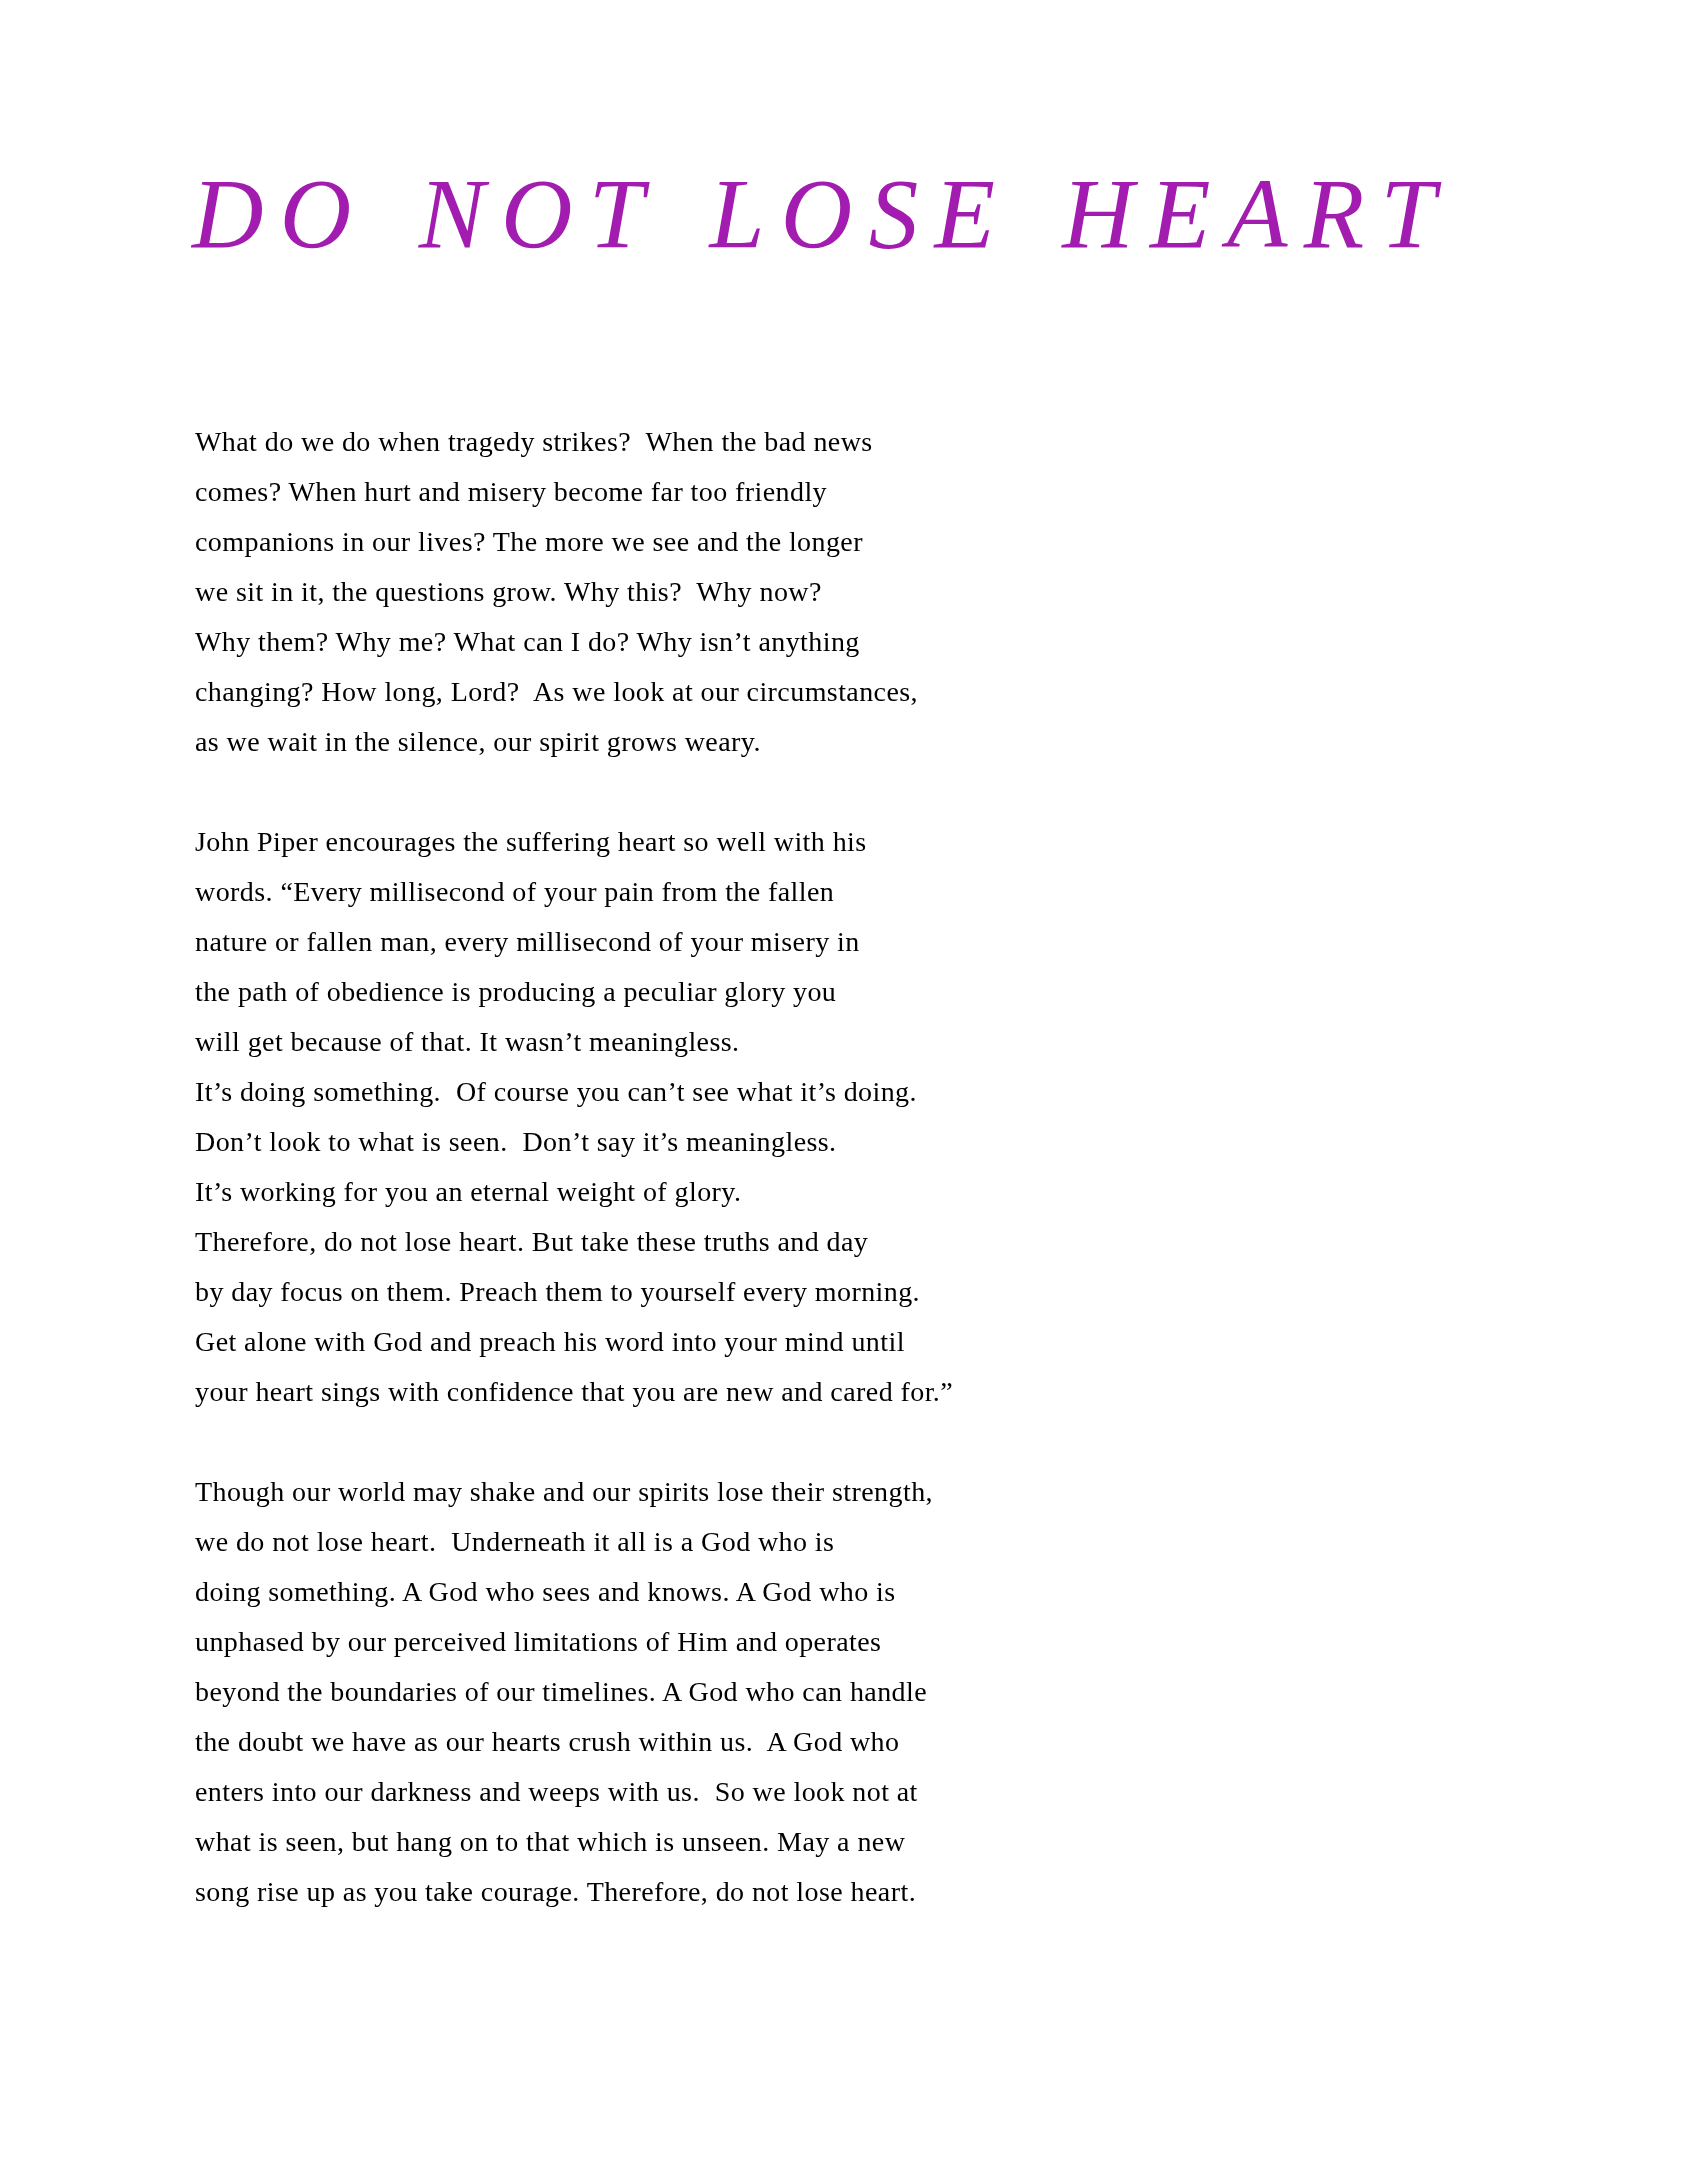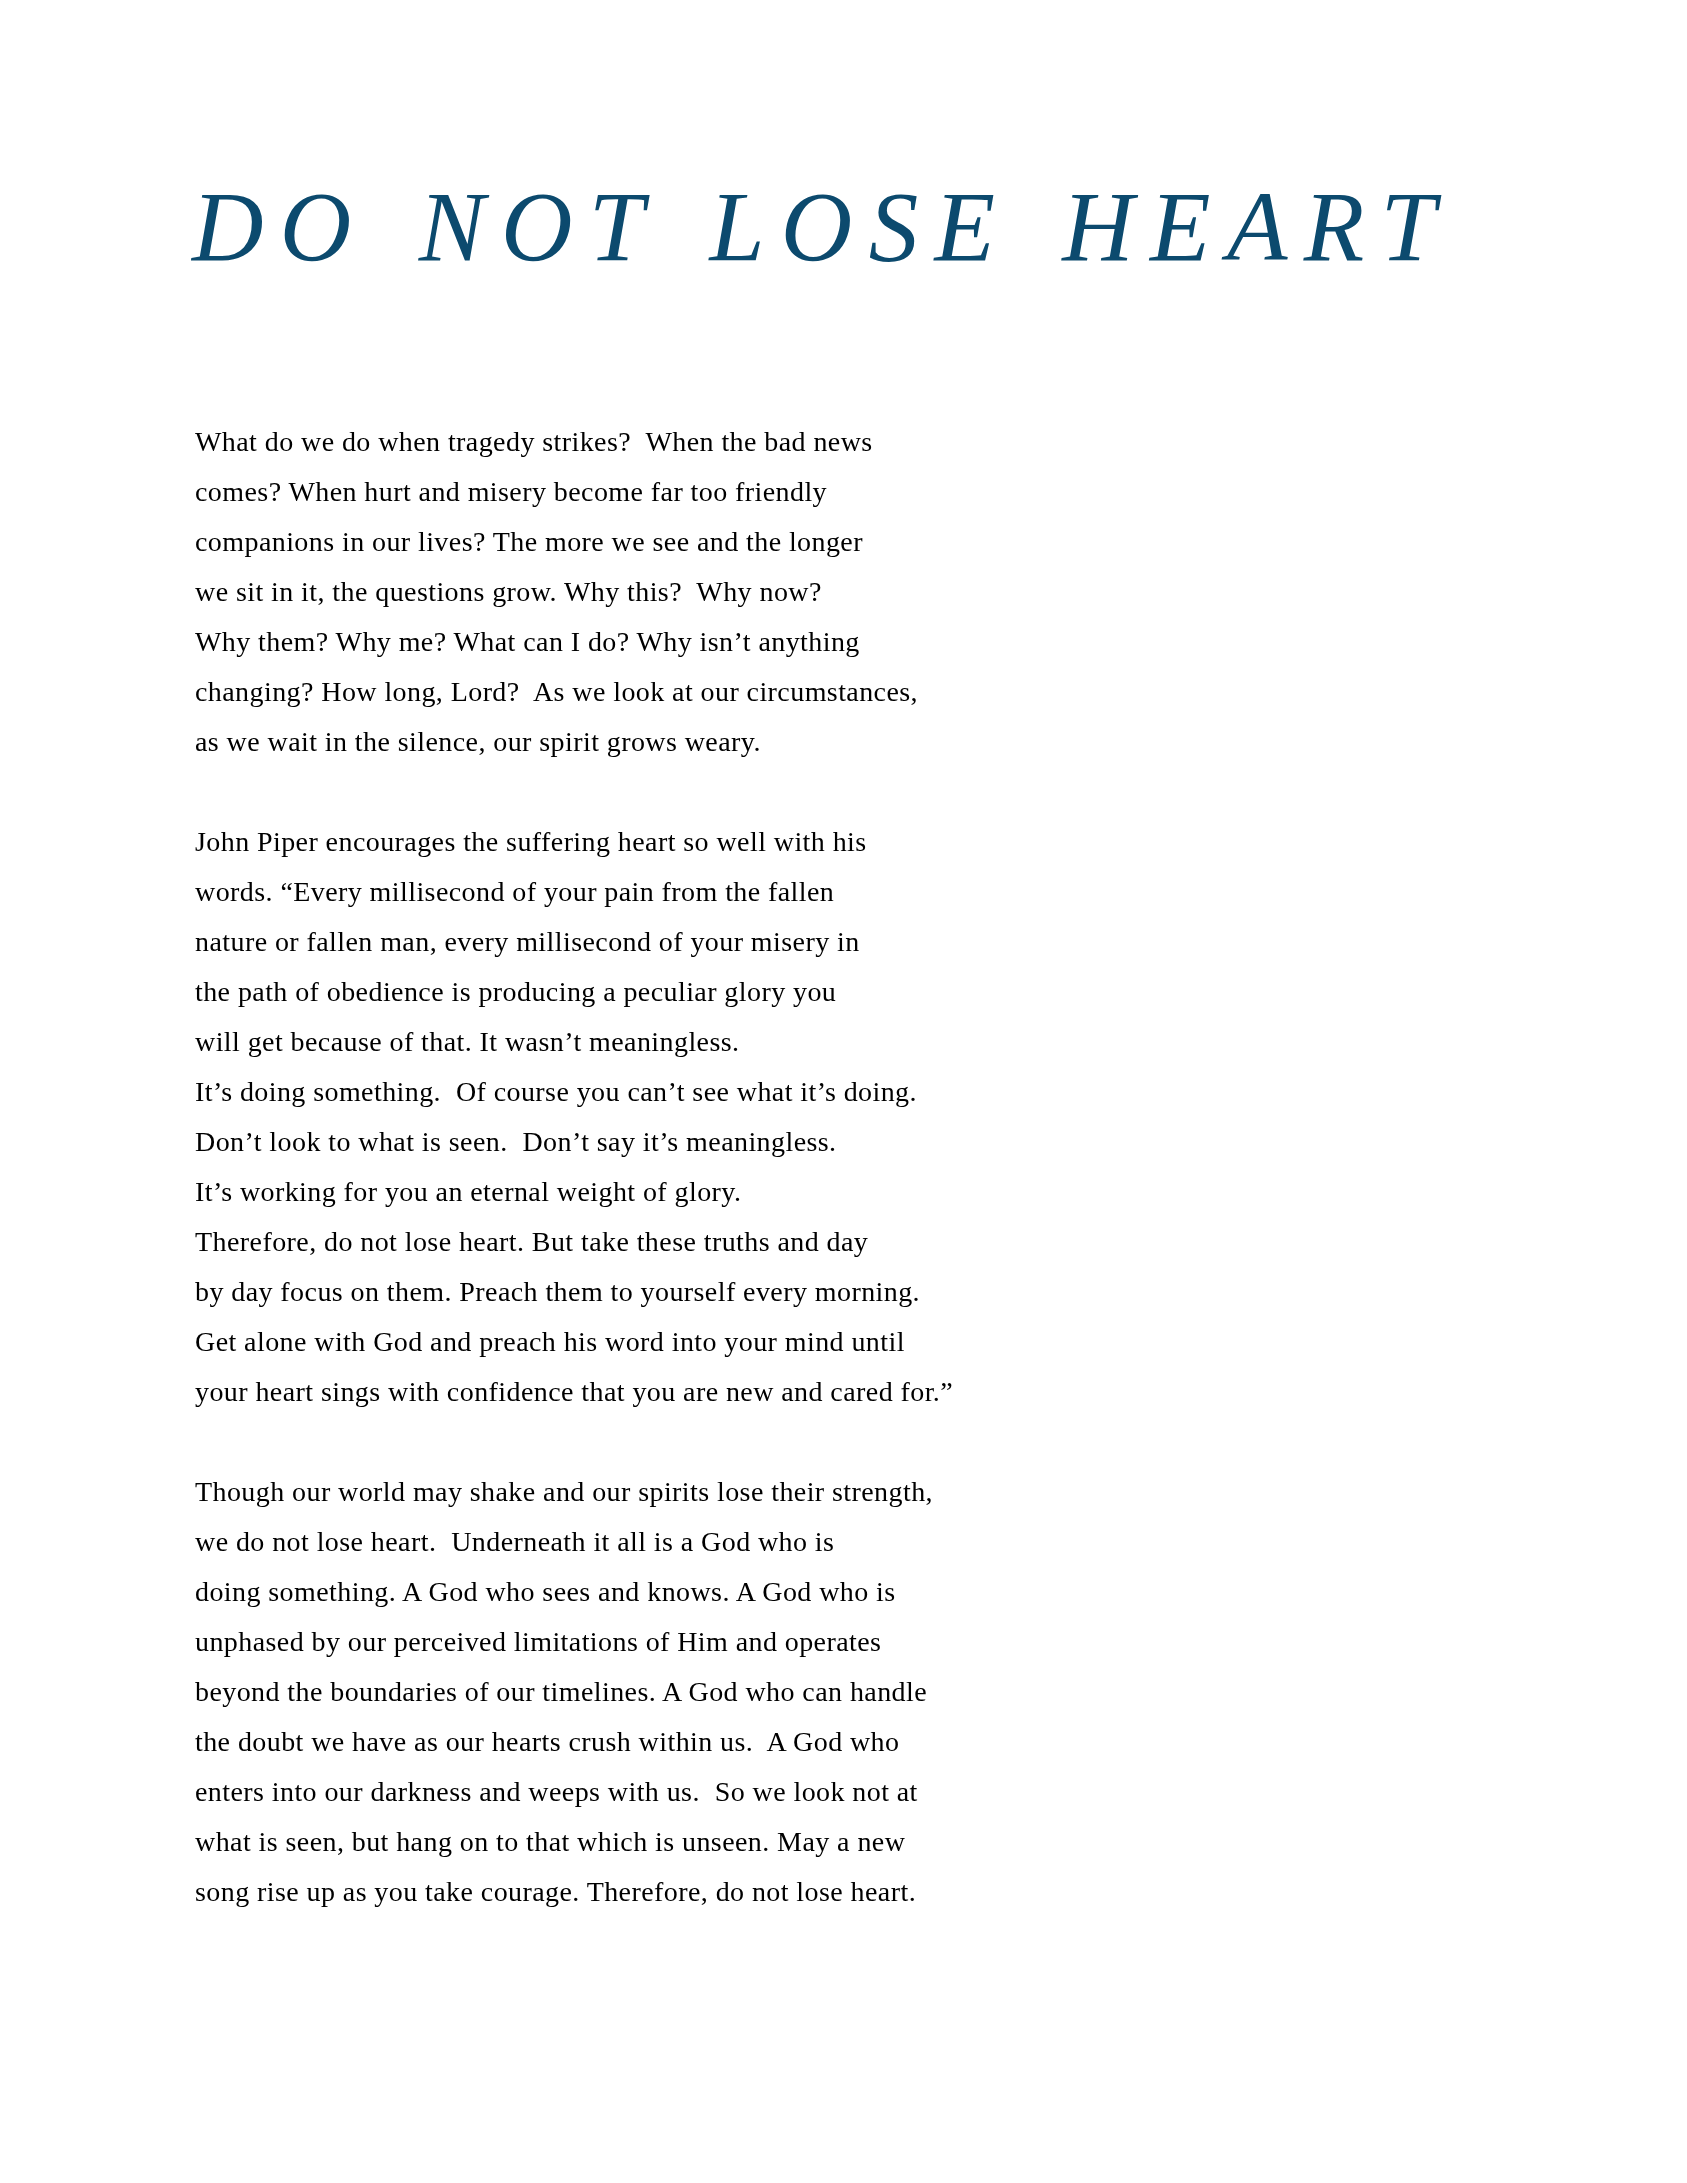--- a/index.html
+++ b/index.html
@@ -13,30 +13,30 @@
     height: 2183px;
     margin: 0 auto;
     background: #ffffff;
     color: #000000;
     font-family: "Liberation Serif", "DejaVu Serif", serif;
     overflow: hidden;
   }
   .doc-title {
     position: absolute;
     left: 192px;
-    top: 177px;
+    top: 164px;
     margin: 0;
     font-size: 99px;
     line-height: 1;
     font-style: italic;
     font-weight: 400;
     letter-spacing: 0.165em;
     word-spacing: 0.10em;
     white-space: nowrap;
-    color: #0c4a6e;
+    color: #a21caf;
   }
   .body-text {
     position: absolute;
     left: 195px;
     top: 417px;
     width: 1482px;
     font-size: 28px;
     line-height: 50px;
     letter-spacing: 0.015em;
   }

